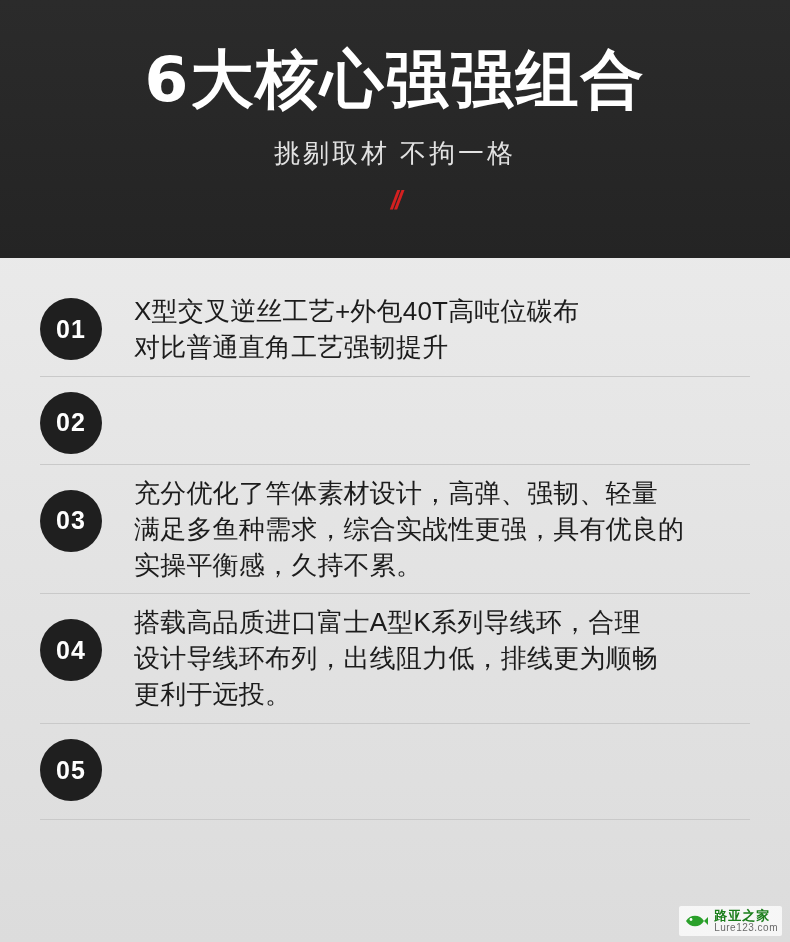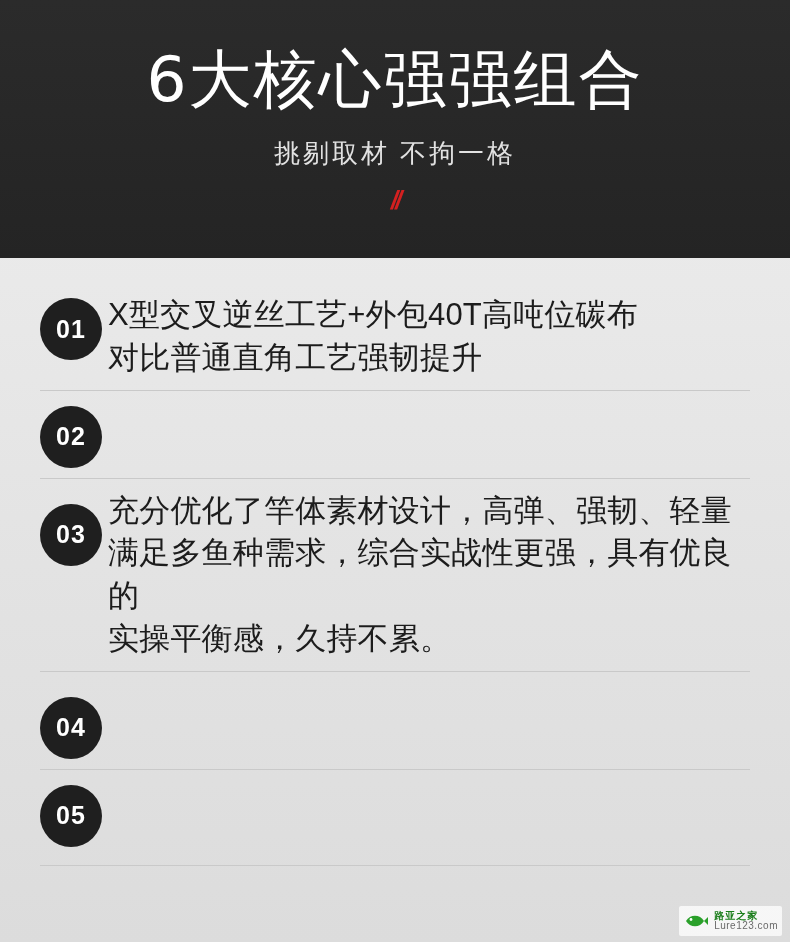--- a/index.html
+++ b/index.html
@@ -27,21 +27,21 @@
     height: 258px;
     background: #262626;
     background: linear-gradient(180deg, #2b2b2b 0%, #242424 100%);
     text-align: center;
     box-sizing: border-box;
     padding-top: 44px;
   }
   .header-title {
     color: #ffffff;
     font-size: 63px;
-    font-weight: normal;
+    font-weight: bold;
     letter-spacing: 2px;
     line-height: 1.15;
     margin: 0;
     font-family: "DejaVu Sans", "Liberation Sans", sans-serif;
   }
   .header-sub {
     color: #e2e2e2;
     font-size: 26px;
     letter-spacing: 3px;
     margin-top: 20px;
@@ -90,23 +90,23 @@
     font-size: 25px;
     font-weight: bold;
     display: flex;
     align-items: center;
     justify-content: center;
     margin-top: 6px;
     letter-spacing: 1px;
   }
   .row-text {
     flex: 1 1 auto;
-    margin-left: 6px;
+    margin-left: 32px;
     color: #1c1c1c;
-    font-size: 31px;
+    font-size: 26px;
     line-height: 1.38;
     letter-spacing: 0.2px;
     padding-top: 2px;
     white-space: pre-line;
   }
 
   
   .row.r1 { padding-top: 16px; min-height: 92px; }
   .row.r3 .badge, .row.r4 .badge { margin-top: 16px; text-align: right; }
   .row.r5 { min-height: 96px; text-align: right; }
@@ -128,21 +128,21 @@
     height: 26px;
     position: relative;
     margin-right: 5px;
   }
   .wm-text {
     display: flex;
     flex-direction: column;
     line-height: 1.05;
   }
   .wm-cn {
-    font-size: 10px;
+    font-size: 13px;
     color: #1a7d1a;
     font-weight: bold;
     letter-spacing: 1px;
   }
   .wm-en {
     font-size: 10px;
     color: #6a6a6a;
     letter-spacing: 0.5px;
   }
 </style>
@@ -171,20 +171,23 @@
 
     <div class="row r3">
       <div class="badge">03</div>
       <div class="row-text">充分优化了竿体素材设计，高弹、强韧、轻量
 满足多鱼种需求，综合实战性更强，具有优良的
 实操平衡感，久持不累。</div>
     </div>
 
     <div class="row r4">
       <div class="badge">04</div>
+      <div class="row-text">搭载高品质进口富士A型K系列导线环，合理
+设计导线环布列，出线阻力低，排线更为顺畅
+更利于远投。</div>
     </div>
 
     <div class="row r5">
       <div class="badge">05</div>
     </div>
 
     <div class="row r6">
     </div>
 
   </div>

